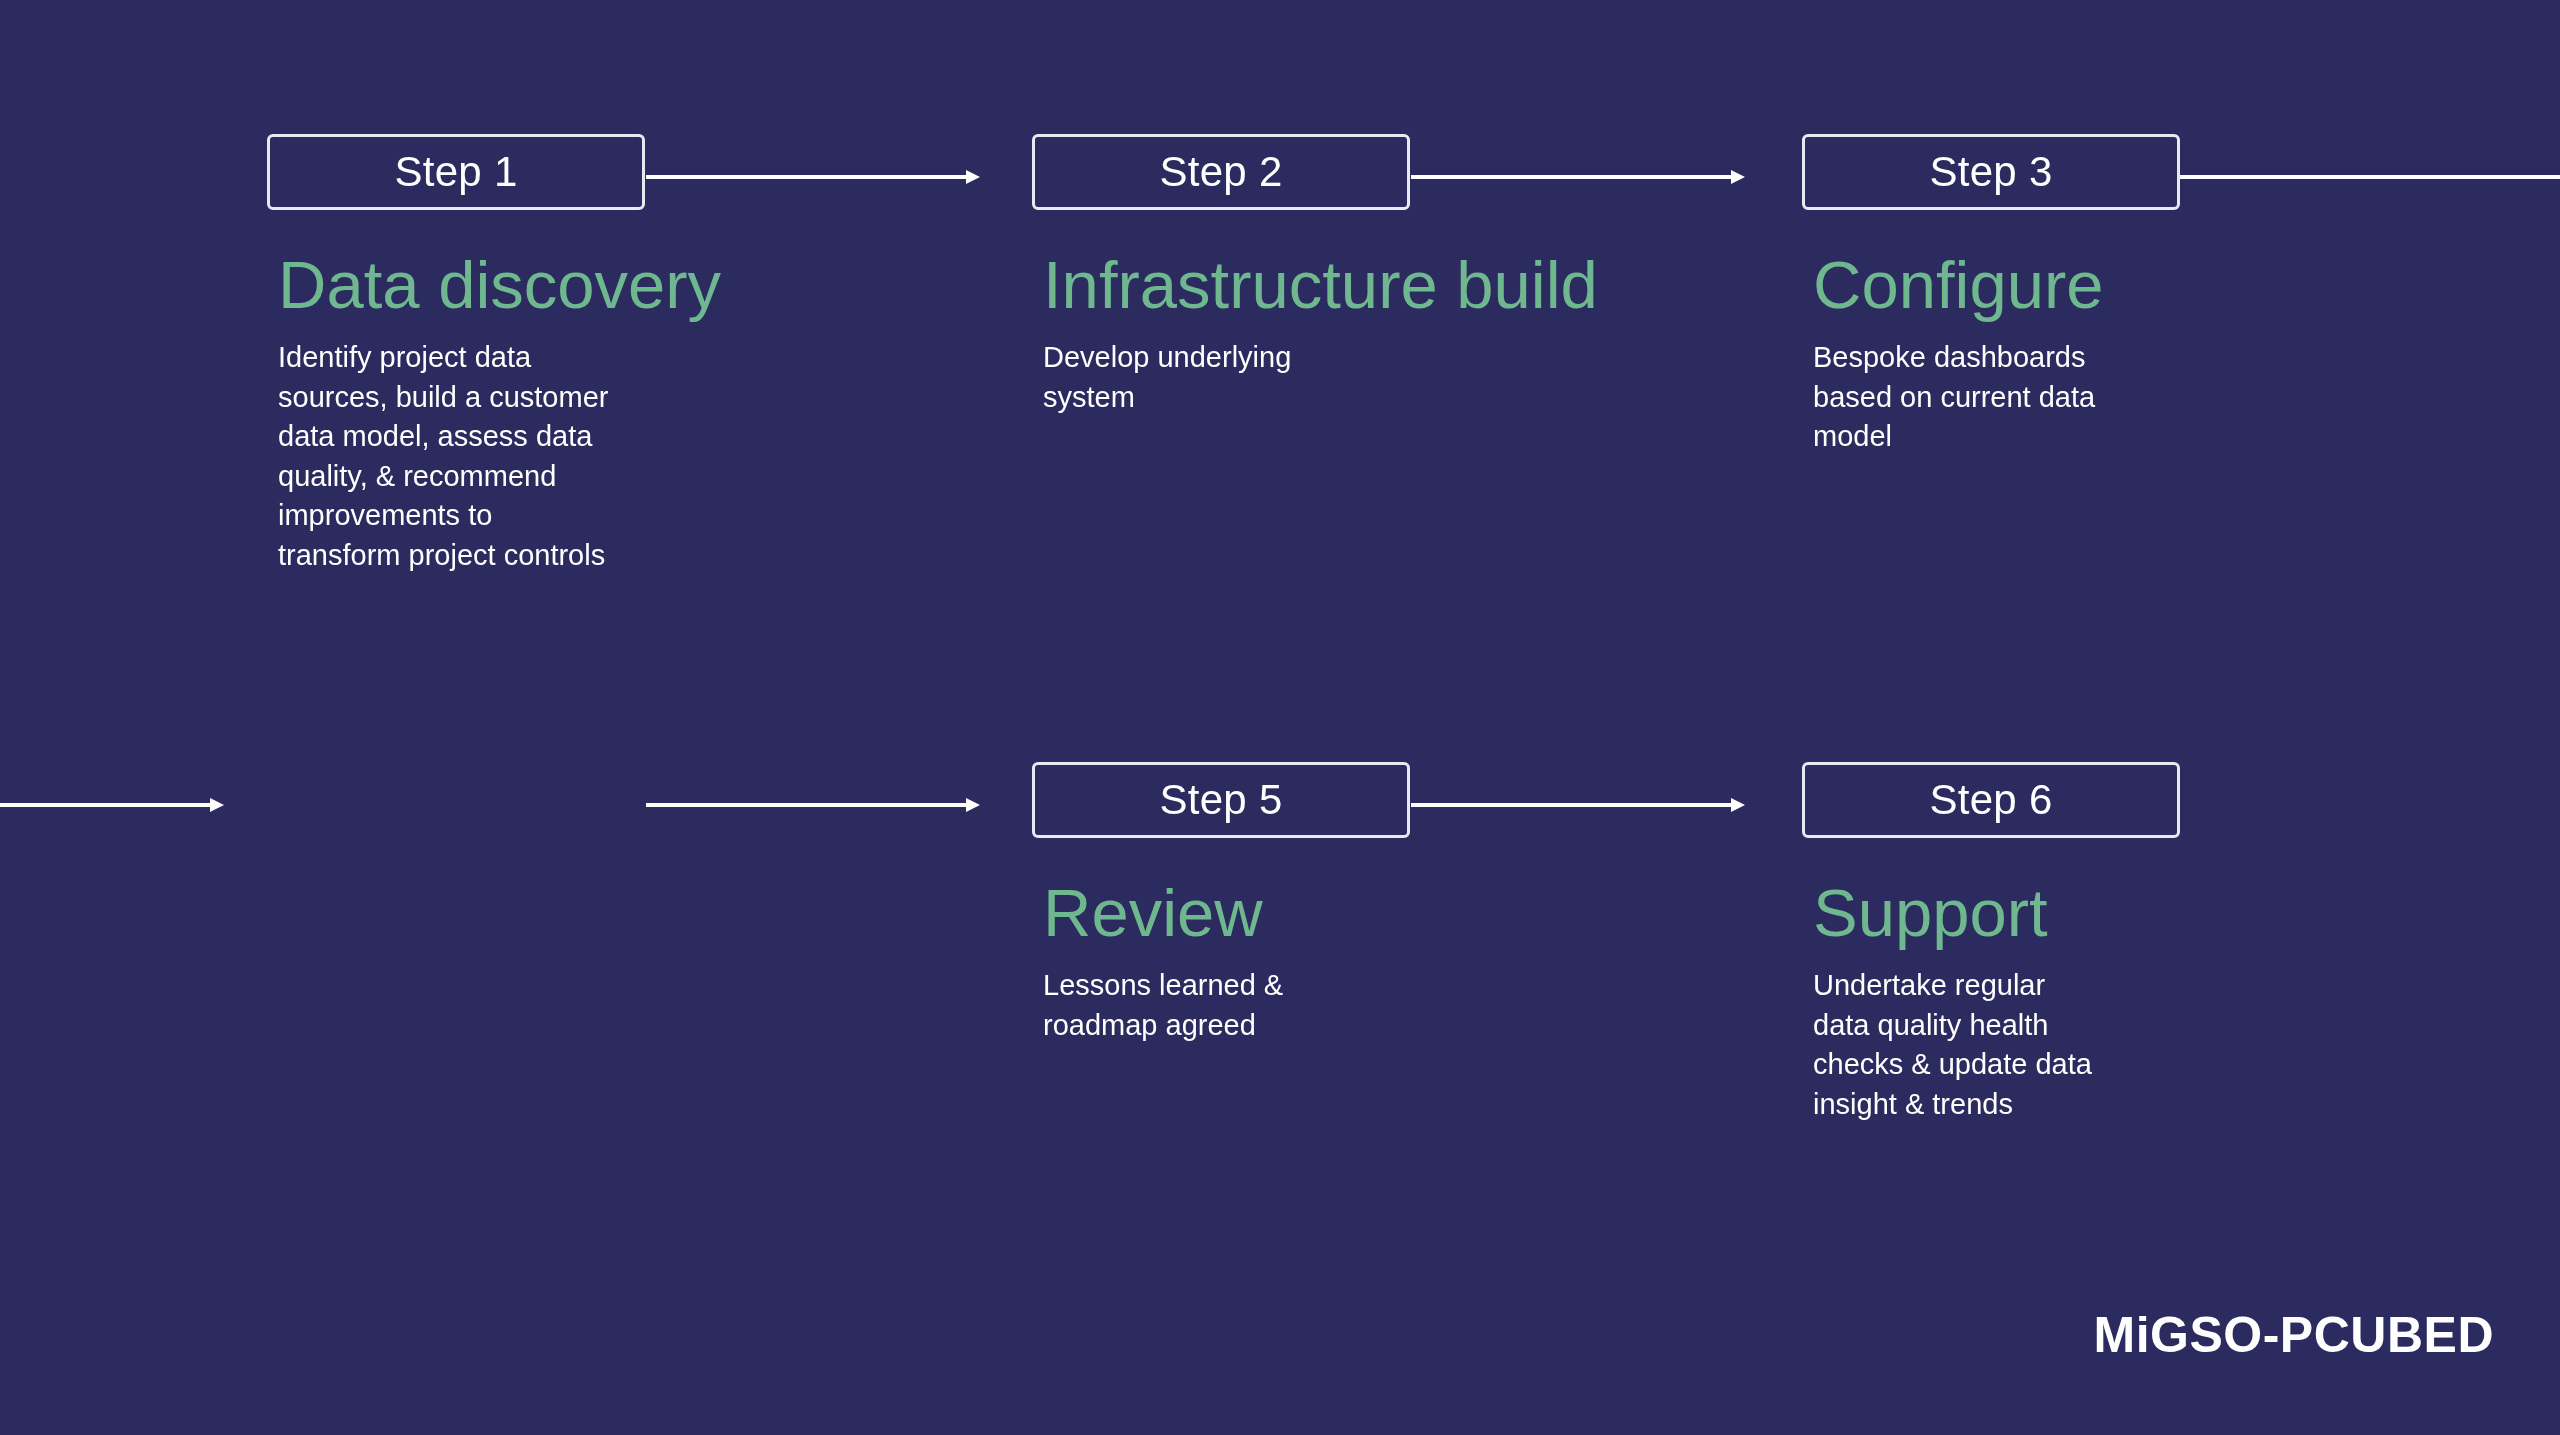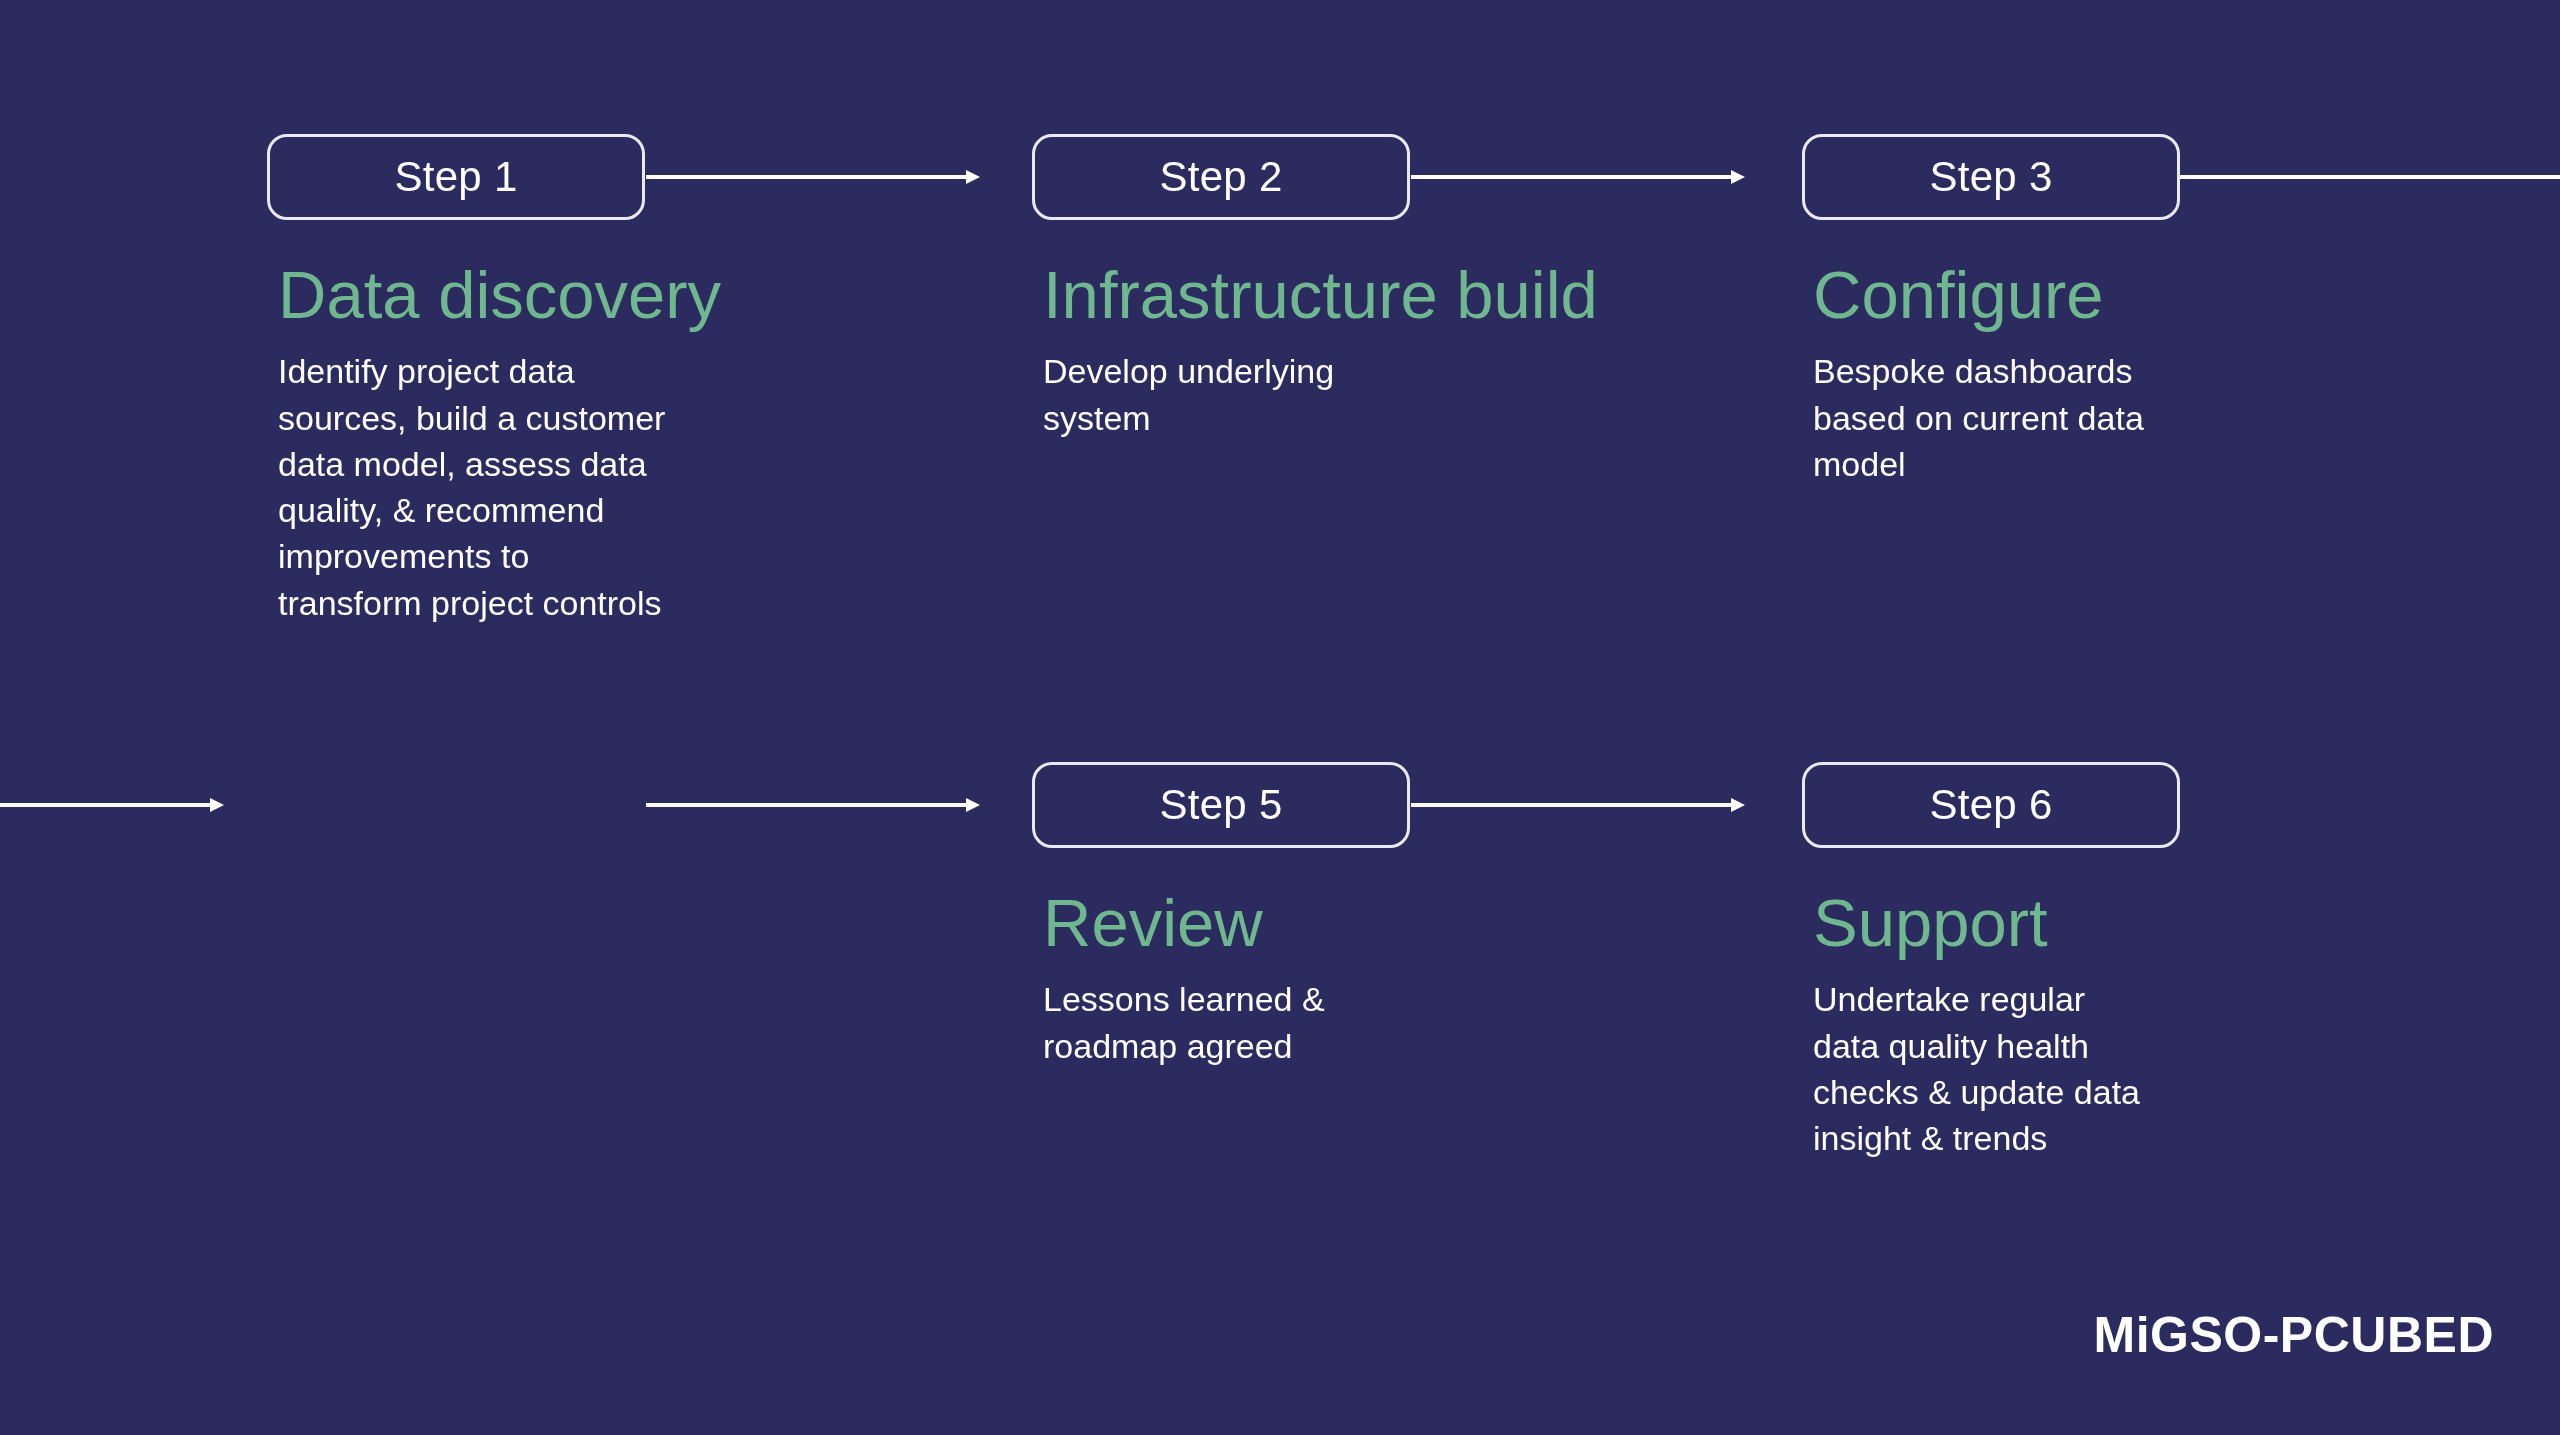--- a/index.html
+++ b/index.html
@@ -34,23 +34,23 @@
 
   
   .step-card {
     position: absolute;
     width: 560px;
   }
 
   .step-badge {
     box-sizing: border-box;
     width: 378px;
-    height: 86px;
+    height: 76px;
     border: 3px solid #e9e9f2;
-    border-radius: 20px;
+    border-radius: 6px;
     display: flex;
     align-items: center;
     justify-content: center;
     background: transparent;
   }
 
   .step-badge-label {
     color: #ffffff;
     font-size: 42px;
     font-weight: 400;
@@ -63,21 +63,21 @@
     font-size: 67px;
     font-weight: 400;
     line-height: 1.05;
     margin-top: 40px;
     margin-left: 11px;
     white-space: nowrap;
   }
 
   .step-desc {
     color: #ffffff;
-    font-size: 34px;
+    font-size: 29px;
     font-weight: 400;
     line-height: 1.36;
     margin-top: 18px;
     margin-left: 11px;
     width: 540px;
     white-space: pre-line;
   }
 
   
   #brand {

